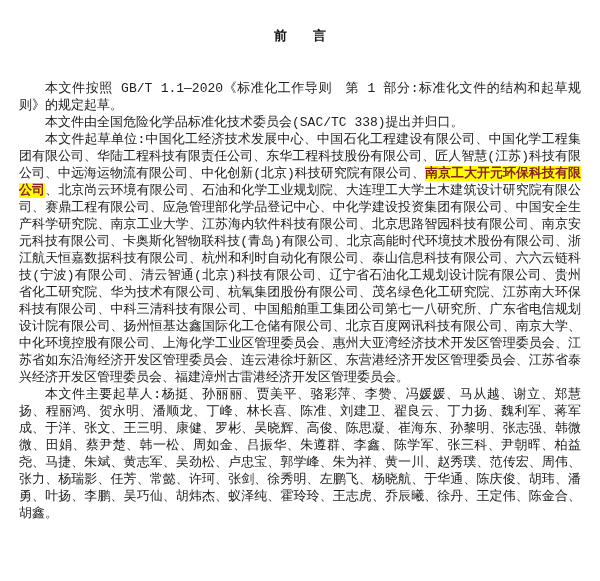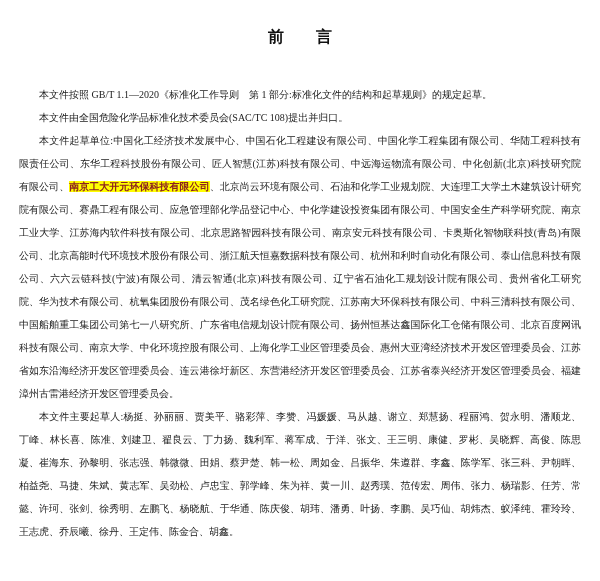--- a/index.html
+++ b/index.html
@@ -9,48 +9,49 @@
     font-family: "Liberation Serif", "DejaVu Serif", serif;
   }
   .page {
     width: 600px; height: 581px;
     padding: 27px 19px 0 19px;
     overflow: hidden;
     background: #ffffff;
   }
   .doc-title {
     text-align: center;
-    font-size: 16px;
+    font-size: 13px;
     font-weight: bold;
     color: #111111;
     margin-bottom: 35px;
     white-space: pre;
   }
   .doc-body p {
-    font-size: 10px;
-    line-height: 23px;
+    font-size: 13px;
+    line-height: 17px;
     color: #212121;
     text-align: justify;
     text-indent: 2em;
+    font-family: Liberation Mono, monospace;
   }
   .hl {
     background: #ffff00;
     color: #8b2020;
     font-weight: bold;
   }
 </style>
 </head>
 <body>
 
 <div class="page">
   <h1 class="doc-title">前　　言</h1>
 
   <div class="doc-body">
     <p>本文件按照 GB/T 1.1—2020《标准化工作导则　第 1 部分:标准化文件的结构和起草规则》的规定起草。</p>
 
 
-    <p>本文件由全国危险化学品标准化技术委员会(SAC/TC 108)提出并归口。</p>
+    <p>本文件由全国危险化学品标准化技术委员会(SAC/TC 338)提出并归口。</p>
 
     <p><span>本文件起草单位:中国化工经济技术发展中心、中国石化工程建设有限公司、中国化学工程集团有限公司、华陆工程科技有限责任公司、东华工程科技股份有限公司、匠人智慧(江苏)科技有限公司、中远海运物流有限公司、中化创新(北京)科技研究院有限公司、</span><mark class="hl">南京工大开元环保科技有限公司</mark><span>、北京尚云环境有限公司、石油和化学工业规划院、大连理工大学土木建筑设计研究院有限公司、赛鼎工程有限公司、应急管理部化学品登记中心、中化学建设投资集团有限公司、中国安全生产科学研究院、南京工业大学、江苏海内软件科技有限公司、北京思路智园科技有限公司、南京安元科技有限公司、卡奥斯化智物联科技(青岛)有限公司、北京高能时代环境技术股份有限公司、浙江航天恒嘉数据科技有限公司、杭州和利时自动化有限公司、泰山信息科技有限公司、六六云链科技(宁波)有限公司、清云智通(北京)科技有限公司、辽宁省石油化工规划设计院有限公司、贵州省化工研究院、华为技术有限公司、杭氧集团股份有限公司、茂名绿色化工研究院、江苏南大环保科技有限公司、中科三清科技有限公司、中国船舶重工集团公司第七一八研究所、广东省电信规划设计院有限公司、扬州恒基达鑫国际化工仓储有限公司、北京百度网讯科技有限公司、南京大学、中化环境控股有限公司、上海化学工业区管理委员会、惠州大亚湾经济技术开发区管理委员会、江苏省如东沿海经济开发区管理委员会、连云港徐圩新区、东营港经济开发区管理委员会、江苏省泰兴经济开发区管理委员会、福建漳州古雷港经济开发区管理委员会。</span></p>
 
     <p>本文件主要起草人:杨挺、孙丽丽、贾美平、骆彩萍、李赞、冯媛媛、马从越、谢立、郑慧扬、程丽鸿、贺永明、潘顺龙、丁峰、林长喜、陈准、刘建卫、翟良云、丁力扬、魏利军、蒋军成、于洋、张文、王三明、康健、罗彬、吴晓辉、高俊、陈思凝、崔海东、孙黎明、张志强、韩微微、田娟、蔡尹楚、韩一松、周如金、吕振华、朱遵群、李鑫、陈学军、张三科、尹朝晖、柏益尧、马捷、朱斌、黄志军、吴劲松、卢忠宝、郭学峰、朱为祥、黄一川、赵秀璞、范传宏、周伟、张力、杨瑞影、任芳、常懿、许珂、张剑、徐秀明、左鹏飞、杨晓航、于华通、陈庆俊、胡玮、潘勇、叶扬、李鹏、吴巧仙、胡炜杰、蚁泽纯、霍玲玲、王志虎、乔辰曦、徐丹、王定伟、陈金合、胡鑫。</p>
   </div>
 </div>
 
 </body></html>

